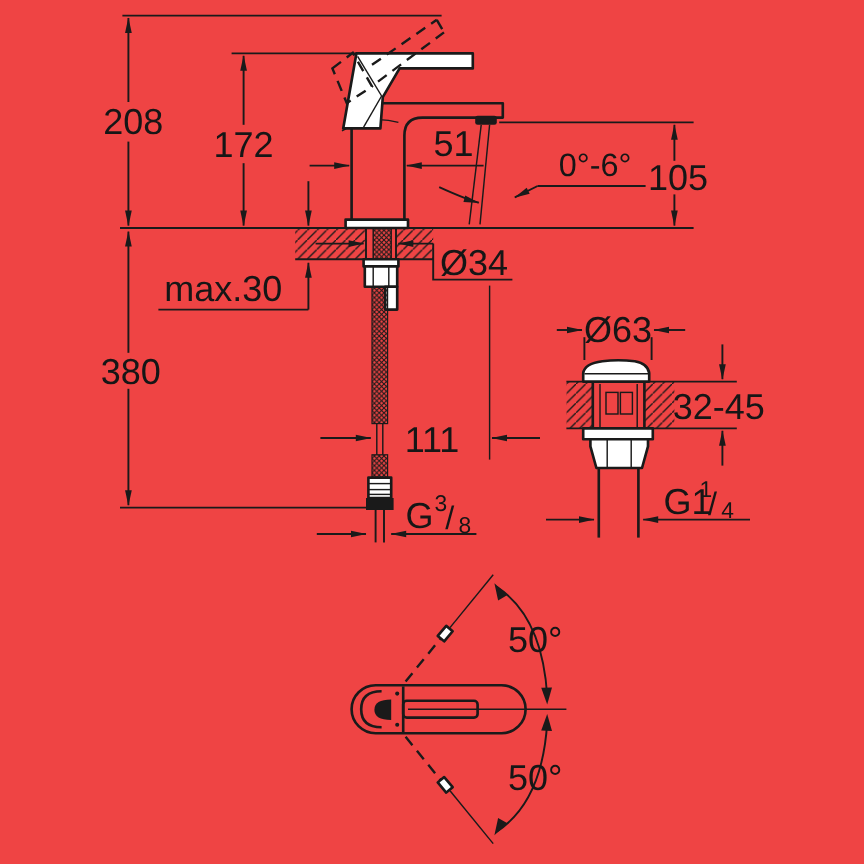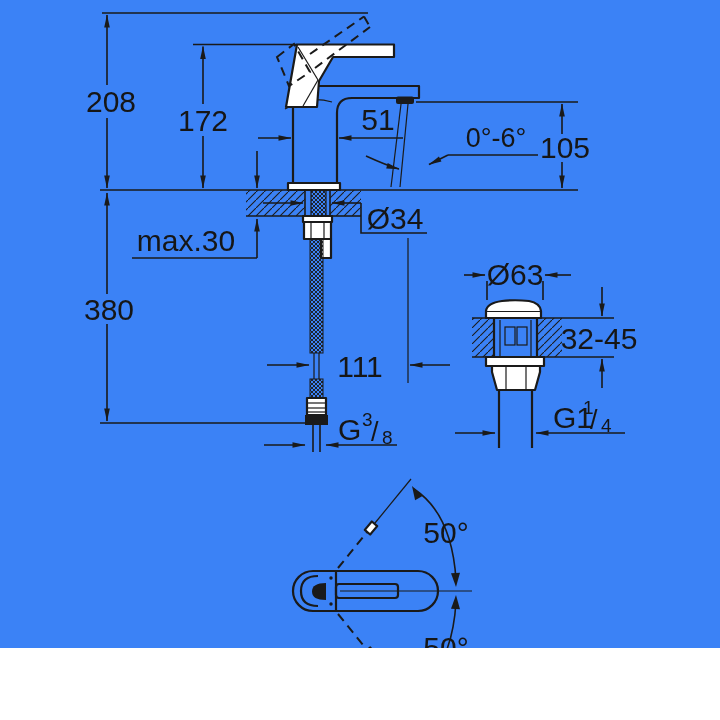--- a/index.html
+++ b/index.html
@@ -1,16 +1,16 @@
 <!DOCTYPE html>
 <html><head>
 <meta charset="utf-8">
 <style>
   html,body{margin:0;padding:0;background:#ffffff;}
-  .stage{width:720px;height:648px;background:#3b82f6;position:relative;overflow:hidden;}
+  .stage{width:720px;height:720px;background:#ef4444;position:relative;overflow:hidden;}
   svg text{font-family:"Liberation Sans","DejaVu Sans",sans-serif;fill:#161616;}
   .ol{stroke:#1a1a1a;stroke-width:2.2;fill:none;stroke-linejoin:round;}
   .olf{stroke:#1a1a1a;stroke-width:2.2;fill:#ffffff;stroke-linejoin:round;}
   .dl{stroke:#1a1a1a;stroke-width:1.6;fill:none;}
   .tl{stroke:#1a1a1a;stroke-width:1.2;fill:none;}
   .dash{stroke:#1a1a1a;stroke-width:2;fill:none;stroke-dasharray:9 6;}
   .ink{fill:#1a1a1a;stroke:none;}
   .t30{font-size:30px;}
   .t27{font-size:27px;}
   .t19{font-size:19px;}

